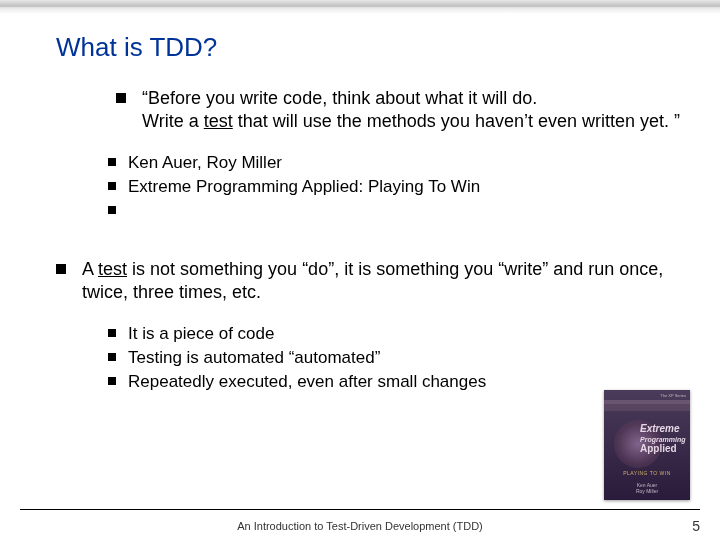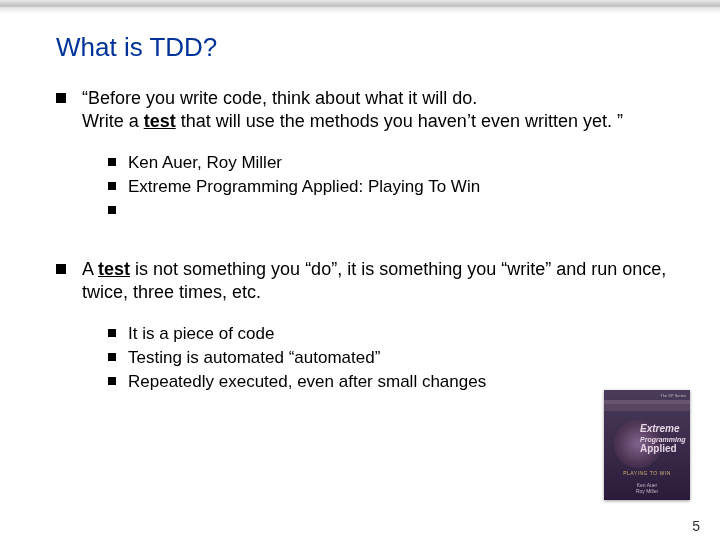--- a/index.html
+++ b/index.html
@@ -2,24 +2,24 @@
 <html><head>
 <meta charset="utf-8">
 <style>
   * { margin: 0; padding: 0; box-sizing: border-box; }
   html, body { width: 720px; height: 540px; background: #fff; font-family: Arial, Helvetica, sans-serif; color: #000; overflow: hidden; }
   .slide { position: relative; width: 720px; height: 540px; }
   .topbar { width: 100%; height: 14px; background: linear-gradient(to bottom, #e8e8e8 0%, #bfbfbf 45%, #e8e8e8 55%, #ffffff 100%); }
   .title { color: #003399; font-size: 26px; font-weight: normal; margin: 18px 0 24px 56px; }
   .content { margin-left: 56px; margin-right: 40px; }
   .lvl1 { margin-bottom: 22px; }
-  .lvl1-row { display: flex; align-items: flex-start; }
+  .lvl1-row { display: flex; align-items: flex-start; justify-content: flex-end; }
   .bullet1 { width: 10px; height: 10px; background: #000; margin-top: 6px; margin-right: 16px; flex-shrink: 0; }
   .lvl1-text { font-size: 18px; line-height: 1.3; }
-  .underline { text-decoration: underline; font-weight: bold; }
+  .underline { text-decoration: underline; }
   .lvl2-block { margin-top: 18px; margin-left: 52px; }
   .lvl2-row { display: flex; align-items: flex-start; margin-bottom: 2px; }
   .bullet2 { width: 8px; height: 8px; background: #000; margin-top: 6px; margin-right: 12px; flex-shrink: 0; }
   .lvl2-text { font-size: 17px; line-height: 1.3; }
   .footer { position: absolute; bottom: 6px; left: 0; width: 100%; text-align: center; }
   .footer-line { height: 1px; background: #000; margin: 0 20px 6px 20px; }
   .footer-text { font-size: 11px; color: #333; }
   .page-num { position: absolute; bottom: 6px; right: 20px; font-size: 14px; color: #333; }
   .book-img { position: absolute; right: 30px; bottom: 40px; width: 86px; height: 110px; background: linear-gradient(to bottom, #4a3b5a 0%, #3a2b4a 50%, #2a1b3a 100%); box-shadow: 0 1px 3px rgba(0,0,0,0.4); overflow: hidden; }
   .book-band { position: absolute; top: 14px; left: 0; width: 100%; height: 7px; background: #5a4560; }
@@ -98,14 +98,18 @@
     <div class="book-title">
       <span>Extreme</span><br>
       <span style="font-size:7px">Programming</span><br>
       <span style="font-style:normal;font-size:10px">Applied</span>
     </div>
     <div class="book-sub">PLAYING TO WIN</div>
     <div class="book-auth" style="white-space:pre-line">Ken Auer
 Roy Miller</div>
   </div>
 
+  <div class="footer">
+    <div class="footer-line"></div>
+    <span class="footer-text">An Introduction to Test-Driven Development (TDD)</span>
+  </div>
   <div class="page-num">5</div>
 </div>
 
 </body></html>

